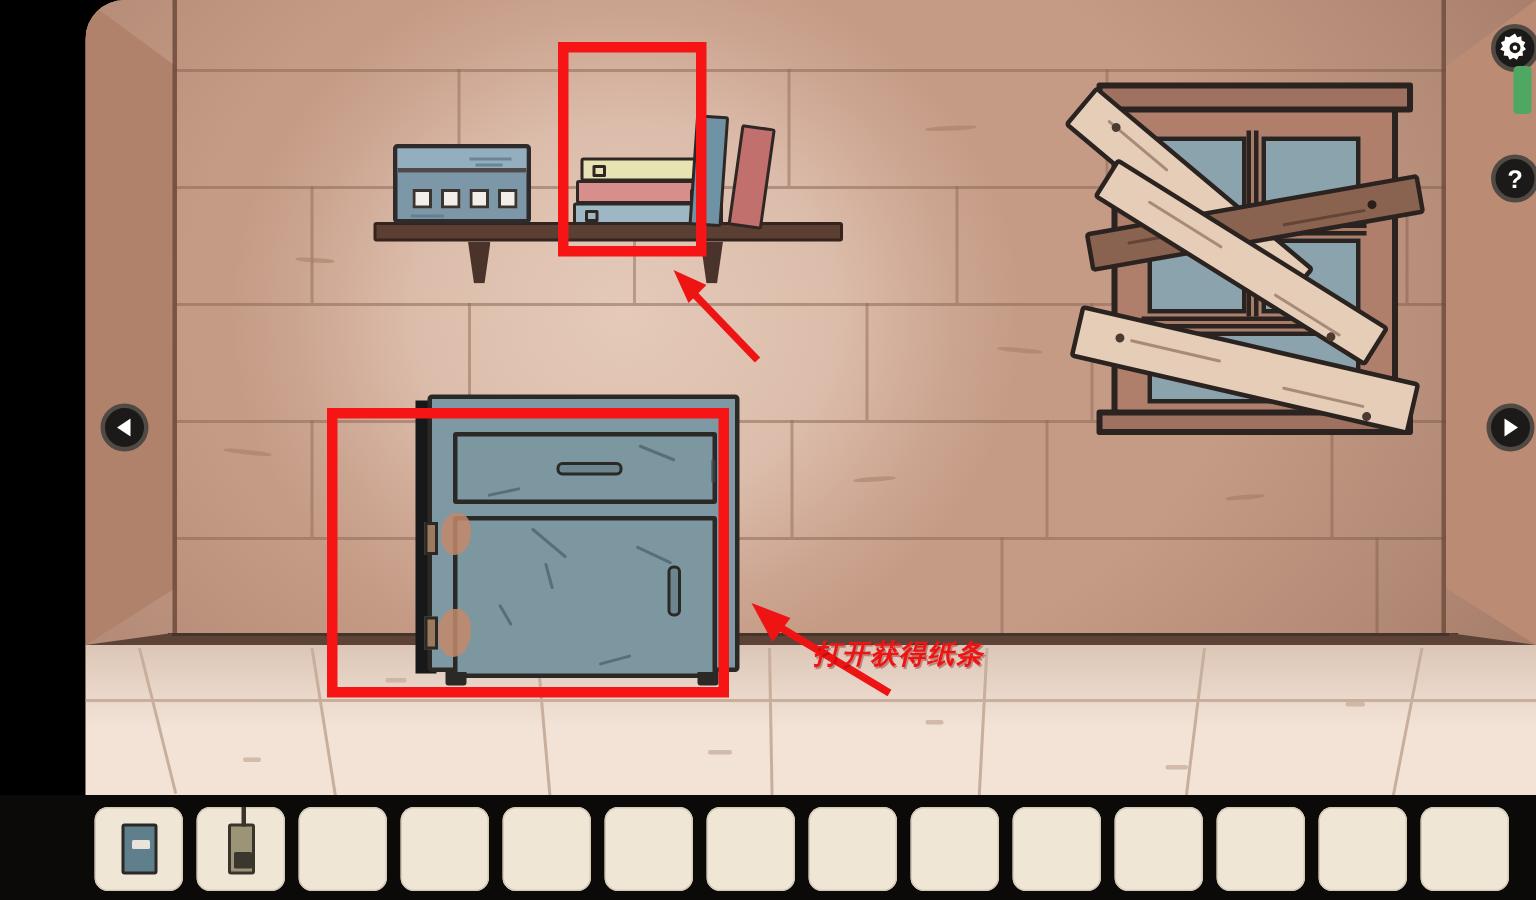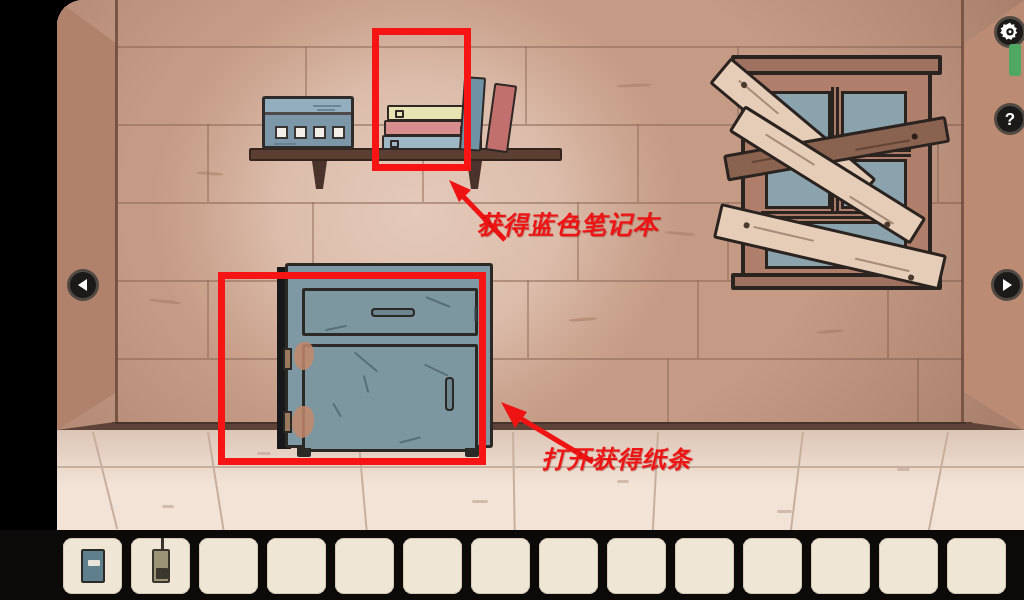--- a/index.html
+++ b/index.html
@@ -504,27 +504,26 @@
       </div>
     </div>
 
     <div class="redbox" style="left:315px;top:28px;width:99px;height:143px;"></div>
     <div class="redbox" style="left:161px;top:272px;width:268px;height:193px;"></div>
 
     <svg style="position:absolute;left:390px;top:178px;width:70px;height:70px;overflow:visible;">
       <line x1="58" y1="62" x2="10" y2="12" stroke="#ef1414" stroke-width="5"></line>
       <polygon points="2,2 24,12 12,24" fill="#ef1414"></polygon>
     </svg>
-    <div class="anno-text" style="left:420px;top:208px;font-size:25px;">获得蓝色笔记本</div>
 
     <svg style="position:absolute;left:440px;top:400px;width:110px;height:70px;overflow:visible;">
       <line x1="96" y1="62" x2="16" y2="14" stroke="#ef1414" stroke-width="5"></line>
       <polygon points="4,2 30,12 18,28" fill="#ef1414"></polygon>
     </svg>
-    <div class="anno-text" style="left:485px;top:443px;font-size:24px;">打开获得纸条</div>
+    <div class="anno-text" style="left:485px;top:424px;font-size:18px;">打开获得纸条</div>
 
     <div class="hud-btn" style="left:937px;top:16px;width:32px;height:32px;">
       <svg width="22" height="22" viewBox="0 0 24 24">
         <path fill="#ffffff" d="M12 1.5l1.6 2.6 3-.6.2 3 2.7 1.3-1.4 2.7 1.9 2.4-2.5 1.7.3 3-3 .3-1.4 2.7-2.6-1.5-2.7 1.4-1.3-2.7-3-.4.4-3L1.2 13l1.9-2.3L1.8 8l2.7-1.4L4.8 3.6l3 .5z"></path>
         <circle cx="12" cy="11.8" r="4" fill="#1c1a18"></circle>
         <circle cx="12" cy="11.8" r="1.6" fill="#ffffff"></circle>
       </svg>
     </div>
 
     <div class="hud-btn" style="left:937px;top:103px;width:32px;height:32px;">

